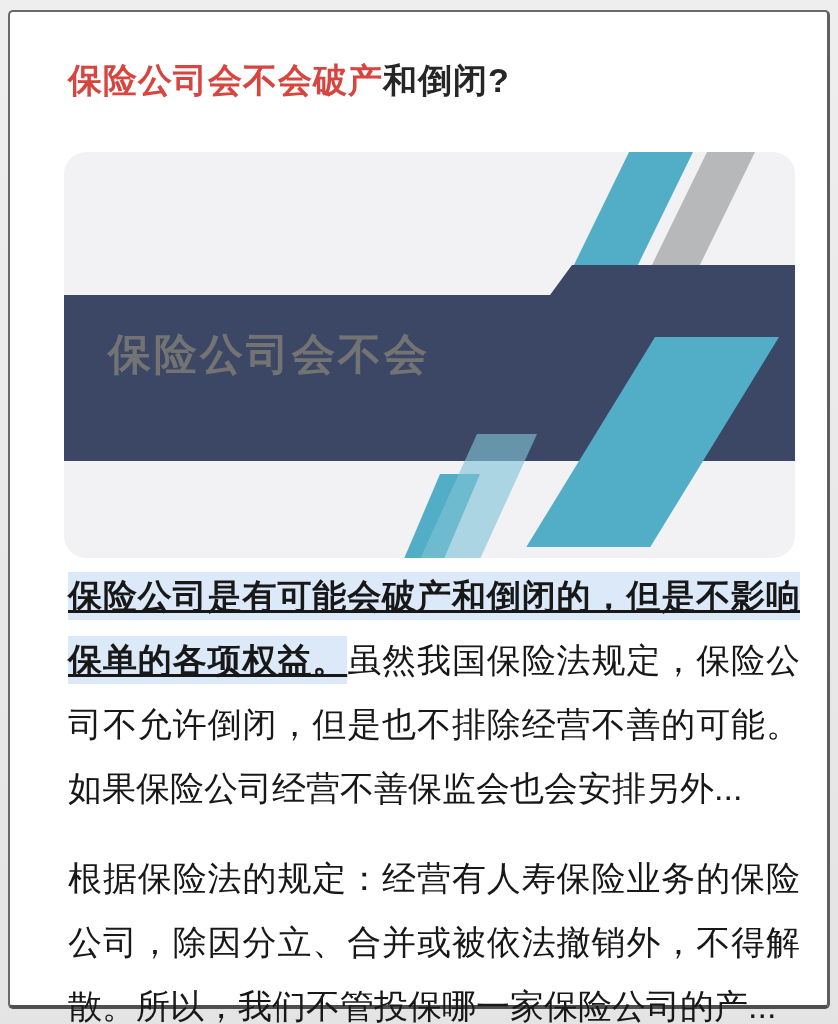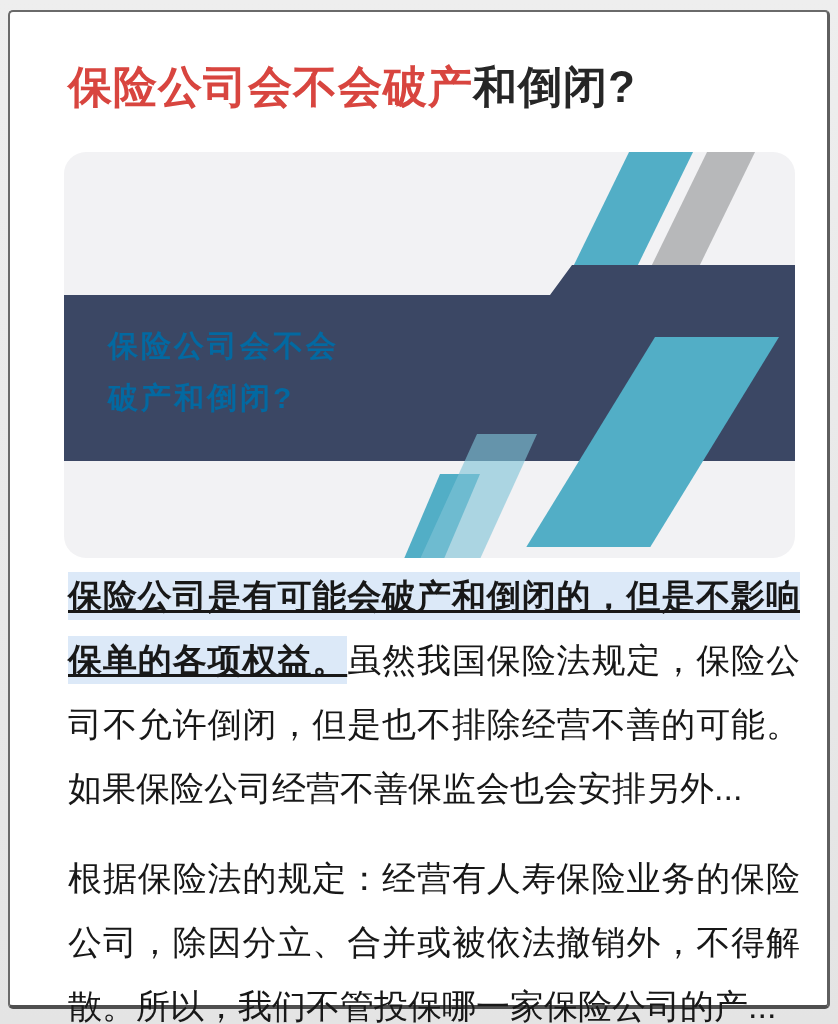--- a/index.html
+++ b/index.html
@@ -16,21 +16,21 @@
     position:absolute; left:8px; top:10px; width:822px; height:999px;
     background:#ffffff;
     border:2px solid #6a6a6a;
     border-bottom:4px solid #4f4f4f;
     border-right:3px solid #5f5f5f;
     border-radius:5px;
   }
 
   .title {
     position:absolute; left:58px; top:46px;
-    font-size:44px; font-weight:700; letter-spacing:1px;
+    font-size:34px; font-weight:700; letter-spacing:1px;
     white-space:nowrap;
   }
   .title-red  { color:var(--title-highlight); }
   .title-dark { color:var(--title-normal); }
 
   
   .banner {
     position:absolute; left:54px; top:140px; width:731px; height:406px;
     border-radius:22px; overflow:hidden;
     background:var(--banner-bg);
@@ -61,22 +61,22 @@
     left:413px; top:282px; width:60px; height:124px;
     background:var(--banner-light-teal); opacity:.62;
     transform:skewX(-24.5deg); z-index:4;
   }
   .stripe-small-teal {
     left:376px; top:322px; width:40px; height:84px;
     background:var(--banner-teal);
     transform:skewX(-23deg); z-index:3;
   }
   .banner-text {
-    position:absolute; left:44px; top:168px; z-index:5;
-    color:#0369a1; font-size:30px; line-height:52px;
+    position:absolute; left:44px; top:176px; z-index:5;
+    color:#737373; font-size:43px; line-height:52px;
     font-weight:600; letter-spacing:3px; white-space:nowrap;
   }
 
   
   .body-text {
     position:absolute; left:58px; top:552px; width:732px;
     font-size:34px; line-height:64px; color:var(--body-text);
     text-align:justify;
   }
   .body-text p + p { margin-top:26px; }
@@ -97,21 +97,20 @@
 
     <div class="banner">
       <div class="stripe stripe-top-teal"></div>
       <div class="stripe stripe-top-gray"></div>
       <div class="navy-band"></div>
       <div class="stripe stripe-big-teal"></div>
       <div class="stripe stripe-small-teal"></div>
       <div class="stripe stripe-small-light"></div>
       <div class="banner-text">
         <div>保险公司会不会</div>
-        <div>破产和倒闭?</div>
       </div>
     </div>
 
     <div class="body-text">
       <p><span class="hl">保险公司是有可能会破产和倒闭的，但是不影响保单的各项权益。</span><span>虽然我国保险法规定，保险公司不允许倒闭，但是也不排除经营不善的可能。如果保险公司经营不善保监会也会安排另外...</span></p>
       <p><span>根据保险法的规定：经营有人寿保险业务的保险公司，除因分立、合并或被依法撤销外，不得解散。所以，我们不管投保哪一家保险公司的产...</span></p>
     </div>
 
   </div>
 </div>

